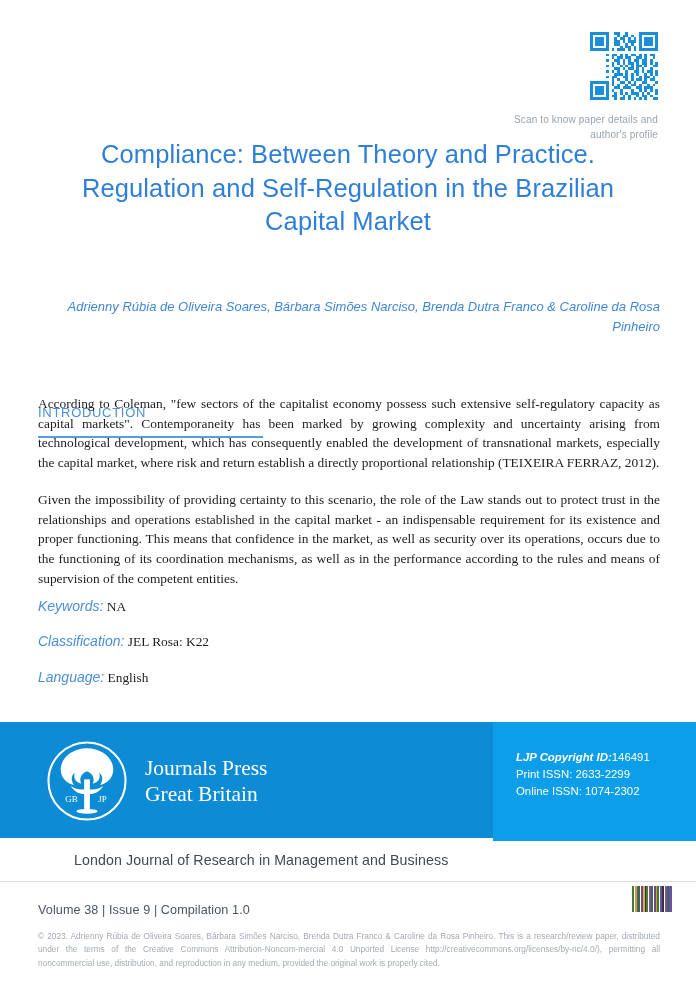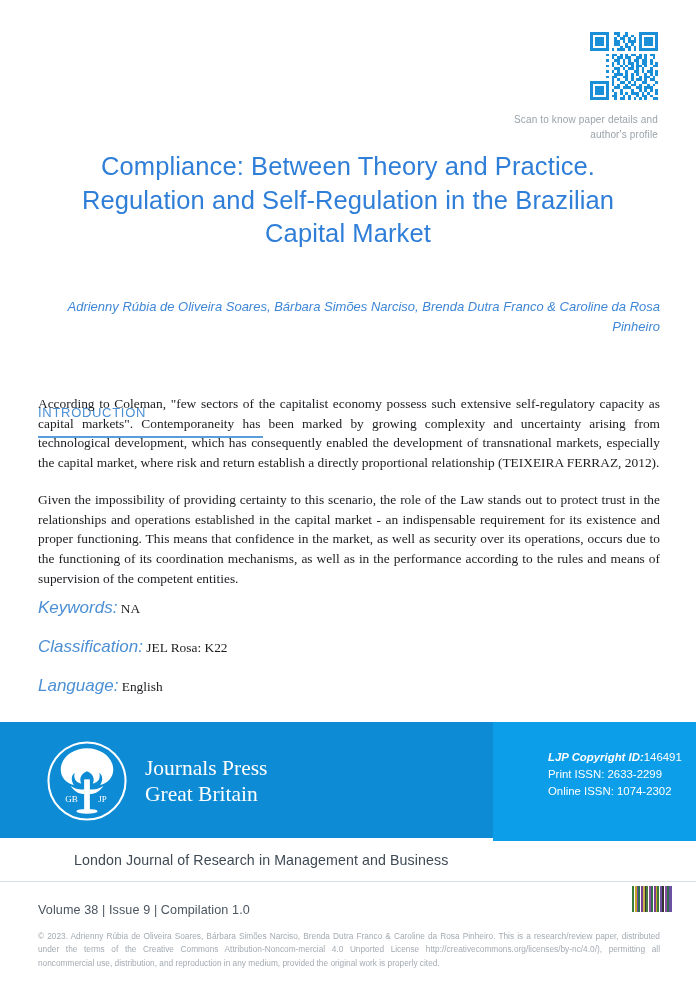--- a/index.html
+++ b/index.html
@@ -33,21 +33,21 @@
     margin-top: 13px;
     font-size: 10px;
     line-height: 1.45;
     color: #9aa3ab;
     letter-spacing: 0.15px;
   }
 
   
   .title {
     position: absolute;
-    top: 150px;
+    top: 138px;
     left: 48px;
     width: 600px;
     text-align: center;
     font-size: 25.5px;
     line-height: 1.32;
     color: #2f7ed8;
     font-weight: 400;
     letter-spacing: 0.1px;
   }
 
@@ -111,21 +111,21 @@
   .meta-row {
     margin-bottom: 17px;
     font-family: "Liberation Serif", serif;
     font-size: 13.4px;
     color: #1c1c20;
     line-height: 1.3;
   }
   .meta-label {
     font-family: "Liberation Sans", sans-serif;
     font-style: italic;
-    font-size: 17px;
+    font-size: 14px;
     color: #4b8fd4;
   }
 
   
   .banner {
     position: absolute;
     left: 0;
     top: 722px;
     width: 696px;
     height: 116px;
@@ -159,21 +159,20 @@
   }
   .issn-block {
     position: absolute;
     left: 516px;
     top: 749px;
     color: #ffffff;
     font-size: 11.4px;
     line-height: 1.48;
     z-index: 3;
     white-space: nowrap;
-    margin-left: 32px;
   }
   .issn-block .cid-label {
     font-style: italic;
     font-weight: bold;
   }
 
   
   .journal-line {
     position: absolute;
     left: 38px;

